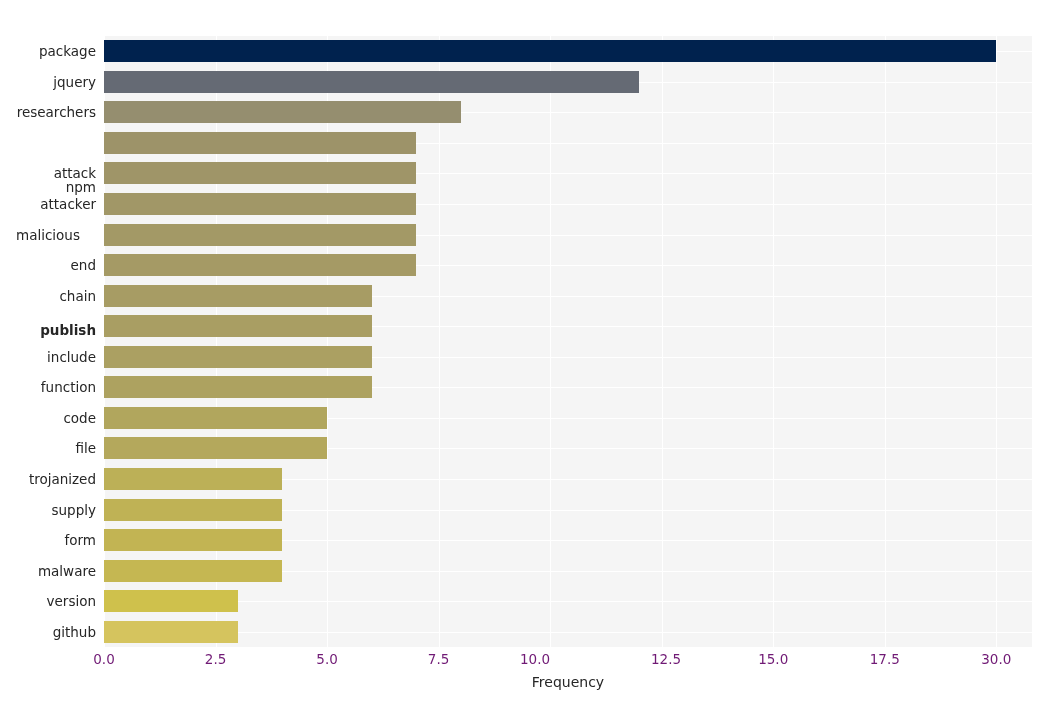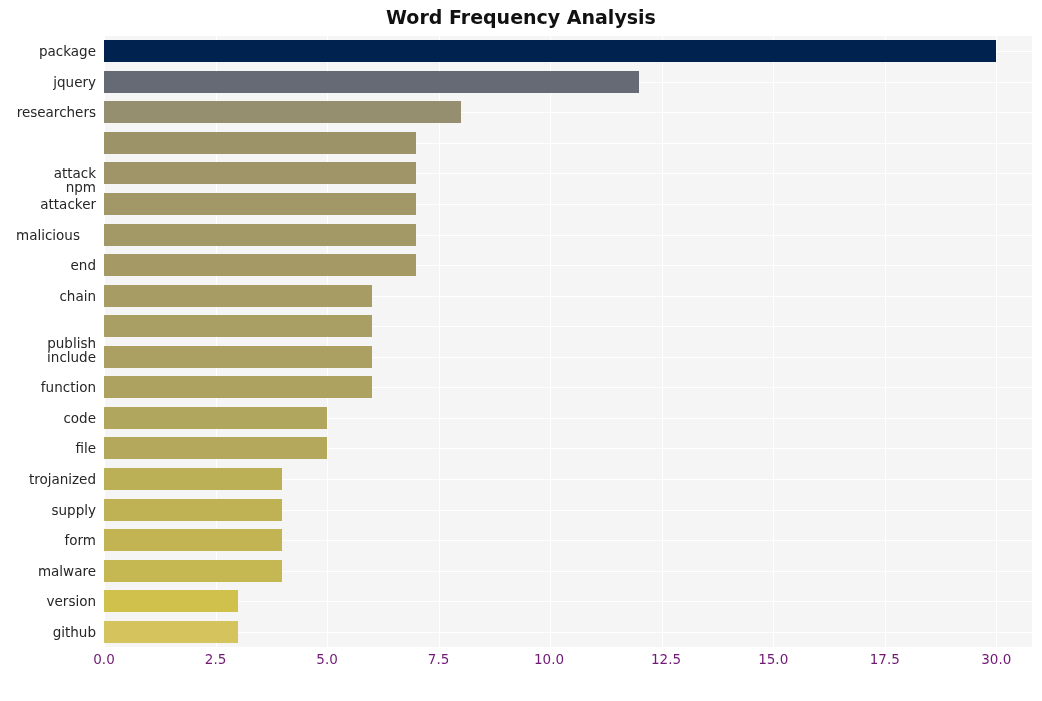--- a/index.html
+++ b/index.html
@@ -121,21 +121,20 @@
     text-align: center;
     font-size: 14px;
     color: #262626;
   }
 </style>
 </head>
 <body>
 
 <div id="figure">
 
-  <div id="chart-title">Word Frequency Analysis</div>
 
   <div id="plot-area">
     <div id="grid-v-layer">
         <div class="gridline-v" style="left: 0px;"></div>
         <div class="gridline-v" style="left: 111.538px;"></div>
         <div class="gridline-v" style="left: 223.077px;"></div>
         <div class="gridline-v" style="left: 334.615px;"></div>
         <div class="gridline-v" style="left: 446.154px;"></div>
         <div class="gridline-v" style="left: 557.692px;"></div>
         <div class="gridline-v" style="left: 669.231px;"></div>
@@ -191,38 +190,39 @@
   <div id="ytick-layer">
       <div class="ytick" style="top: 8.275px;">package</div>
       <div class="ytick" style="top: 38.825px;">jquery</div>
       <div class="ytick" style="top: 69.375px;">researchers</div>
       <div class="ytick" style="top: 99.925px; margin-top: 44px;">npm</div>
       <div class="ytick" style="top: 130.475px;">attack</div>
       <div class="ytick" style="top: 161.025px; margin-left: 44px;">attacker</div>
       <div class="ytick" style="top: 191.575px; text-align: center;">malicious</div>
       <div class="ytick" style="top: 222.125px;">end</div>
       <div class="ytick" style="top: 252.675px;">chain</div>
-      <div class="ytick" style="top: 300px;">publish</div>
+      <div class="ytick" style="top: 287px; font-weight: bold;">publish</div>
       <div class="ytick" style="top: 313.775px;">include</div>
       <div class="ytick" style="top: 344.325px;">function</div>
       <div class="ytick" style="top: 374.875px;">code</div>
       <div class="ytick" style="top: 405.425px;">file</div>
       <div class="ytick" style="top: 435.975px;">trojanized</div>
       <div class="ytick" style="top: 466.525px;">supply</div>
       <div class="ytick" style="top: 497.075px;">form</div>
       <div class="ytick" style="top: 527.625px;">malware</div>
       <div class="ytick" style="top: 558.175px;">version</div>
       <div class="ytick" style="top: 588.725px;">github</div>
     </div>
   <div id="xtick-layer">
       <div class="xtick" style="left: 0px;">0.0</div>
       <div class="xtick" style="left: 111.538px;">2.5</div>
       <div class="xtick" style="left: 223.077px;">5.0</div>
       <div class="xtick" style="left: 334.615px;">7.5</div>
-      <div class="xtick" style="left: 445px;">10.0</div>
+      <div class="xtick" style="left: 431px;">10.0</div>
       <div class="xtick" style="left: 562px;">12.5</div>
       <div class="xtick" style="left: 669.231px;">15.0</div>
       <div class="xtick" style="left: 780.769px;">17.5</div>
       <div class="xtick" style="left: 892.308px;">30.0</div>
     </div>
 
+  <div id="xlabel">Frequency</div>
 
 </div>
 
 </body></html>

